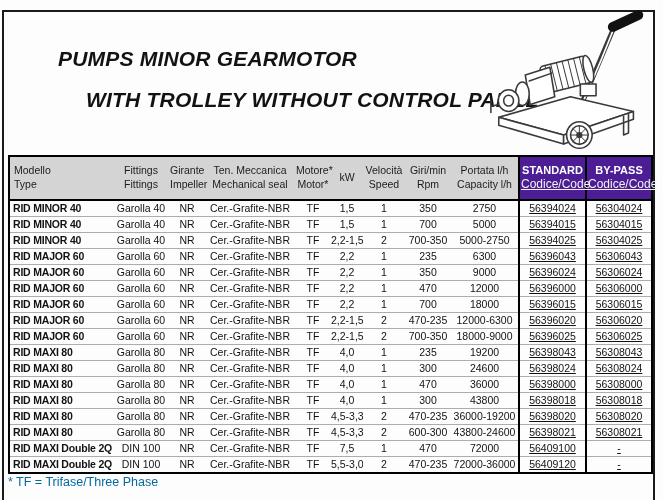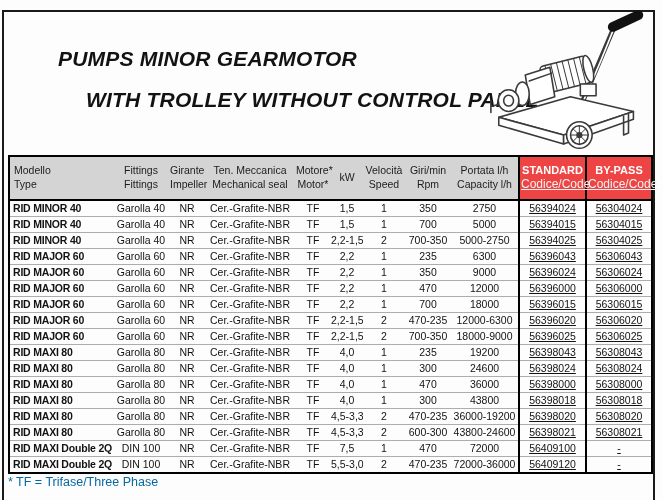--- a/index.html
+++ b/index.html
@@ -26,21 +26,21 @@
     border-collapse:collapse;table-layout:fixed;
     border:2px solid #000;
   }
   table.pumps th{
     background:#d4d4d4;font-weight:normal;font-size:10.5px;line-height:1.3;
     height:42px;vertical-align:middle;text-align:center;padding:0 1px;
     border-bottom:2px solid #000;color:#1c1c1c;
   }
   table.pumps th:first-child{text-align:left;padding-left:4px;}
   table.pumps th.dark{
-    background:#ef4444;color:#fff;border:2px solid #000;margin-top:8px;
+    background:#4c1d95;color:#fff;border:2px solid #000;margin-top:8px;
   }
   table.pumps th.dark .h1{font-weight:bold;font-size:11px;}
   table.pumps th.dark .h2{font-size:12px;color:#f2f2f2;text-decoration:underline;}
   table.pumps td{
     font-size:10.5px;height:15px;line-height:15px;text-align:center;
     padding:0;border-top:1px solid #adadad;white-space:nowrap;
     overflow:hidden;color:#121212;
   }
   table.pumps tbody tr:first-child td{border-top:none;}
   table.pumps td.model{

